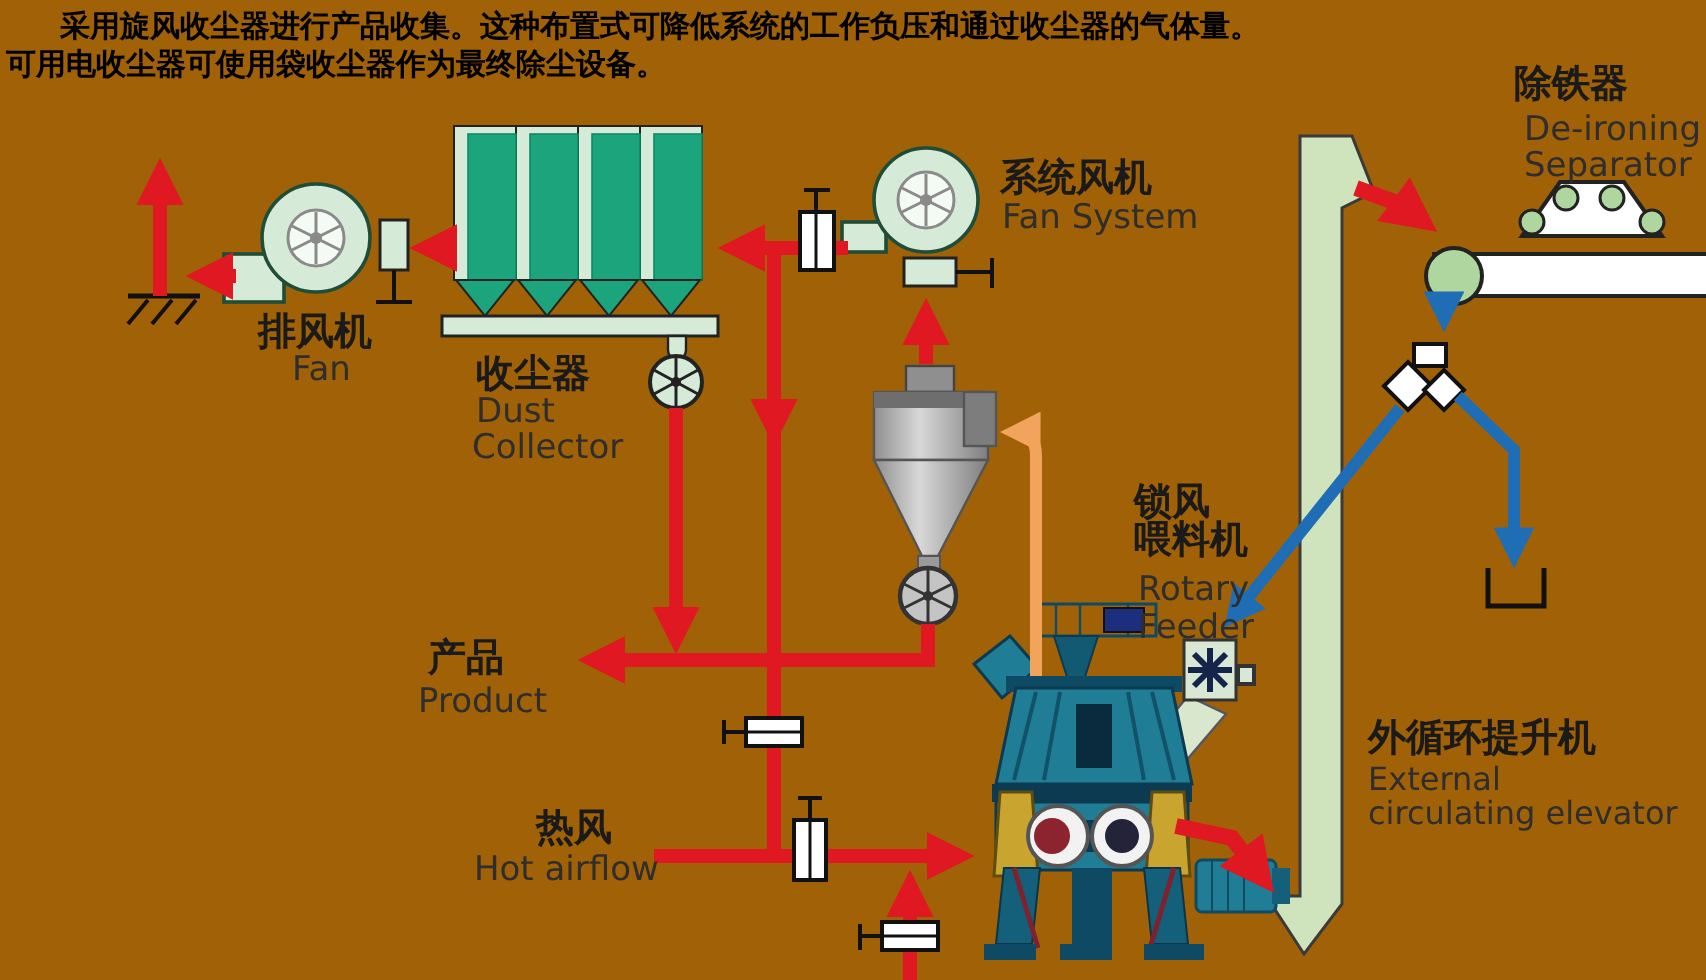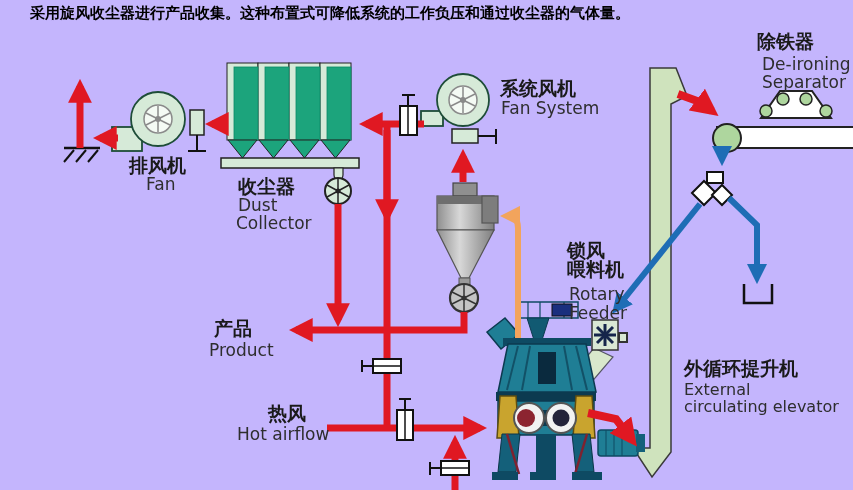--- a/index.html
+++ b/index.html
@@ -1,30 +1,31 @@
 <!DOCTYPE html>
 <html><head>
 <meta charset="utf-8">
 <style>
   html,body{margin:0;padding:0;background:#fff;}
-  #stage{position:relative;width:853px;height:490px;background:#c4b5fd;overflow:hidden;
+  #stage{position:relative;width:853px;height:490px;background:#a16207;overflow:hidden;
          font-family:"DejaVu Sans",sans-serif;}
   .intro{position:absolute;font-size:15px;font-weight:bold;color:#000;white-space:nowrap;}
   #intro1{left:30px;top:4px;}
   #intro2{left:3px;top:23px;}
   svg text{font-family:"DejaVu Sans",sans-serif;fill:#222;}
   .zh{font-size:19px;font-weight:700;fill:#1a1a1a;}
   .en{font-size:17px;fill:#2e2e2e;}
   .en-s{font-size:16px;fill:#2e2e2e;}
 </style>
 </head>
 <body>
 
 <div id="stage">
   <div class="intro" id="intro1">采用旋风收尘器进行产品收集。这种布置式可降低系统的工作负压和通过收尘器的气体量。</div>
+  <div class="intro" id="intro2">可用电收尘器可使用袋收尘器作为最终除尘设备。</div>
 
   <svg width="853" height="490" viewBox="0 0 853 490">
     <defs>
       <marker id="mr" viewBox="0 0 10 10" refX="7" refY="5" markerWidth="3.4" markerHeight="3.4" orient="auto">
           <path d="M0,0 L10,5 L0,10 Z" fill="#e01822"></path>
         </marker>
       <marker id="mb" viewBox="0 0 10 10" refX="7" refY="5" markerWidth="3.4" markerHeight="3.4" orient="auto">
           <path d="M0,0 L10,5 L0,10 Z" fill="#1e6db5"></path>
         </marker>
       <marker id="mo" viewBox="0 0 10 10" refX="7" refY="5" markerWidth="3.4" markerHeight="3.4" orient="auto">

